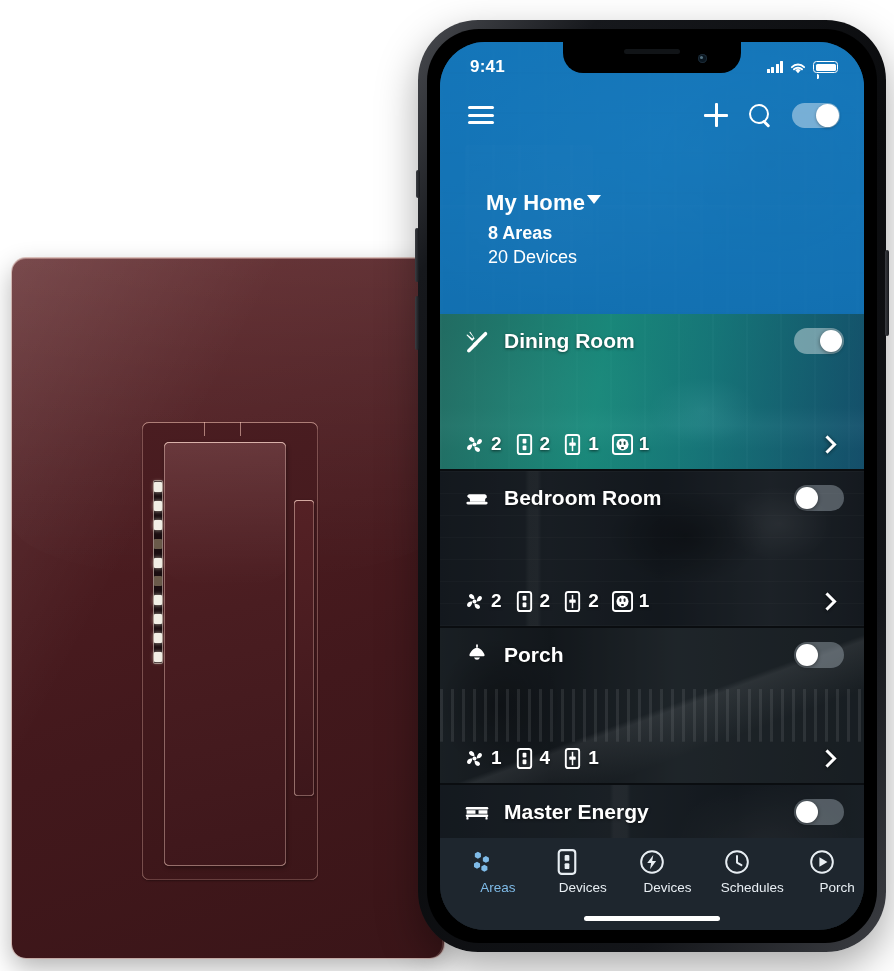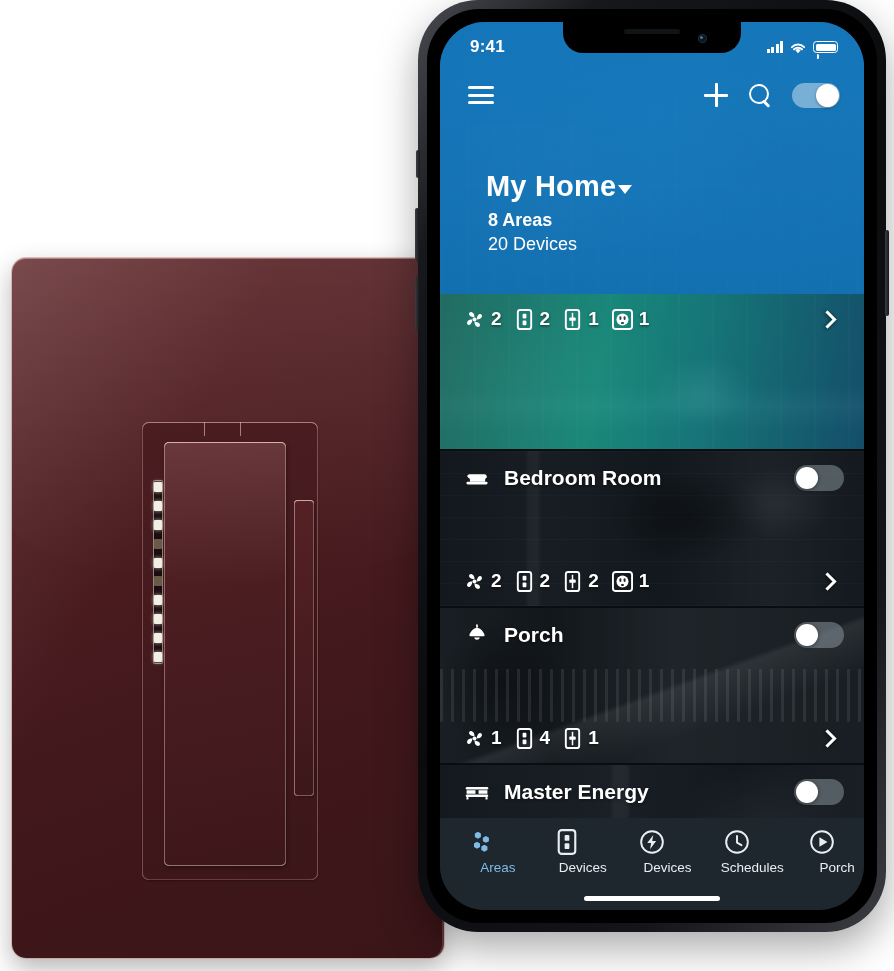--- a/index.html
+++ b/index.html
@@ -86,21 +86,21 @@
     border-radius:2px;
     box-shadow: inset 0 0 0 1px rgba(255,225,215,.55);
     display:flex; flex-direction:column; justify-content:space-between; padding:2px 1px;
   }
   .led { height:10px; border-radius:1px; background:#241316; }
   .led.on { background:#f2efe6; box-shadow:0 0 4px rgba(255,250,230,.7); }
   .led.dim { background:#6a5a4a; }
 
   
   #phone {
-    position:absolute; left:418px; top:0; width:468px; height:932px;
+    position:absolute; left:418px; top:20px; width:468px; height:932px;
   }
   .phone-shadow{
     position:absolute; inset:0; border-radius:60px;
     box-shadow: 0 16px 40px rgba(0,0,0,.34);
   }
   .phone-frame{
     position:absolute; inset:0; border-radius:60px;
     background: linear-gradient(125deg,#494b50 0%,#16181c 16%,#0a0b0d 48%,#131519 78%,#3c3e43 100%);
     padding:9px;
   }
@@ -199,22 +199,22 @@
     width:48px; height:25px; border-radius:14px; background:rgba(255,255,255,.42);
     position:relative; cursor:pointer;
   }
   .hdr-toggle .knob{
     position:absolute; right:1px; top:1px; width:23px; height:23px;
     border-radius:50%; background:#fff; box-shadow:0 1px 3px rgba(0,0,0,.35);
   }
 
   .home-block{ position:relative; z-index:30; padding:46px 0 0 46px; color:#fff; }
   .home-title{
-    display:flex; align-items:center; gap:2px;
-    font-size:29px; font-weight:bold; letter-spacing:.2px;
+    display:flex; align-items:flex-start; gap:2px;
+    font-size:22px; font-weight:bold; letter-spacing:.2px;
   }
   .caret{ width:0; height:0; border-left:7px solid transparent; border-right:7px solid transparent;
     border-top:9px solid #fff; margin-top:5px; }
   .home-sub{ font-size:18px; font-weight:bold; margin-top:7px; padding-left:2px; }
   .home-sub.two{ margin-top:3px; font-weight:normal; }
 
   
   .cards{ position:relative; background:#0e1216; }
   .card{
     position:relative; height:157px; overflow:hidden;
@@ -408,20 +408,36 @@
               <div class="home-sub two">20 Devices</div>
             </div>
           </div>
 
           <div class="cards">
 
             <div class="card">
               <div class="bg bg-dining"></div>
               <div class="ov ov-dining"></div>
               <div class="content">
+                <div class="card-top">
+                  <div class="card-name">
+                    <svg width="26" height="26" viewBox="0 0 24 24">
+                      <g fill="#fff">
+                        <path d="M4.6 3.1 11 9.5l-1.8 1.8L2.8 4.9a1.3 1.3 0 0 1 1.8-1.8z" opacity="0"></path>
+                        <path d="M3.6 2.4c-.5-.5-1.2.2-.8.8l3.4 4.2-1 1-4.2-3.4c-.6-.4-1.3.3-.8.8l4.9 4.9 2.3-2.3z" transform="translate(2.4,1.2)"></path>
+                        <path d="M20.2 3.6 9.4 14.4l2.3 2.3L22.5 5.9c.6-.6.6-1.7 0-2.3-.6-.7-1.7-.7-2.3 0z" transform="translate(-1.5,0.5)"></path>
+                        <path d="M9.6 13.2 2.5 20.3c-.6.6-.6 1.7 0 2.3.6.6 1.7.6 2.3 0l7.1-7.1z" transform="translate(0.8,-0.5)"></path>
+                      </g>
+                    </svg>
+                    <span>Dining Room</span>
+                  </div>
+                  <div class="card-toggle on">
+                    <div class="k"></div>
+                  </div>
+                </div>
                 <div class="card-bot">
                   <div class="counts">
                     <div class="cnt">
                       <svg width="21" height="21" viewBox="0 0 24 24">
                         <g fill="#fff">
                           <circle cx="12" cy="12" r="2.3"></circle>
                           <path d="M12 9.6c0-2.6-.6-5.2-3.1-6-1.9-.6-3.6.9-3.1 2.6.5 1.9 3.2 3 6.2 3.4z"></path>
                           <path d="M14.4 12c2.6 0 5.2-.6 6-3.1.6-1.9-.9-3.6-2.6-3.1-1.9.5-3 3.2-3.4 6.2z"></path>
                           <path d="M12 14.4c0 2.6.6 5.2 3.1 6 1.9.6 3.6-.9 3.1-2.6-.5-1.9-3.2-3-6.2-3.4z"></path>
                           <path d="M9.6 12c-2.6 0-5.2.6-6 3.1-.6 1.9.9 3.6 2.6 3.1 1.9-.5 3-3.2 3.4-6.2z"></path>

